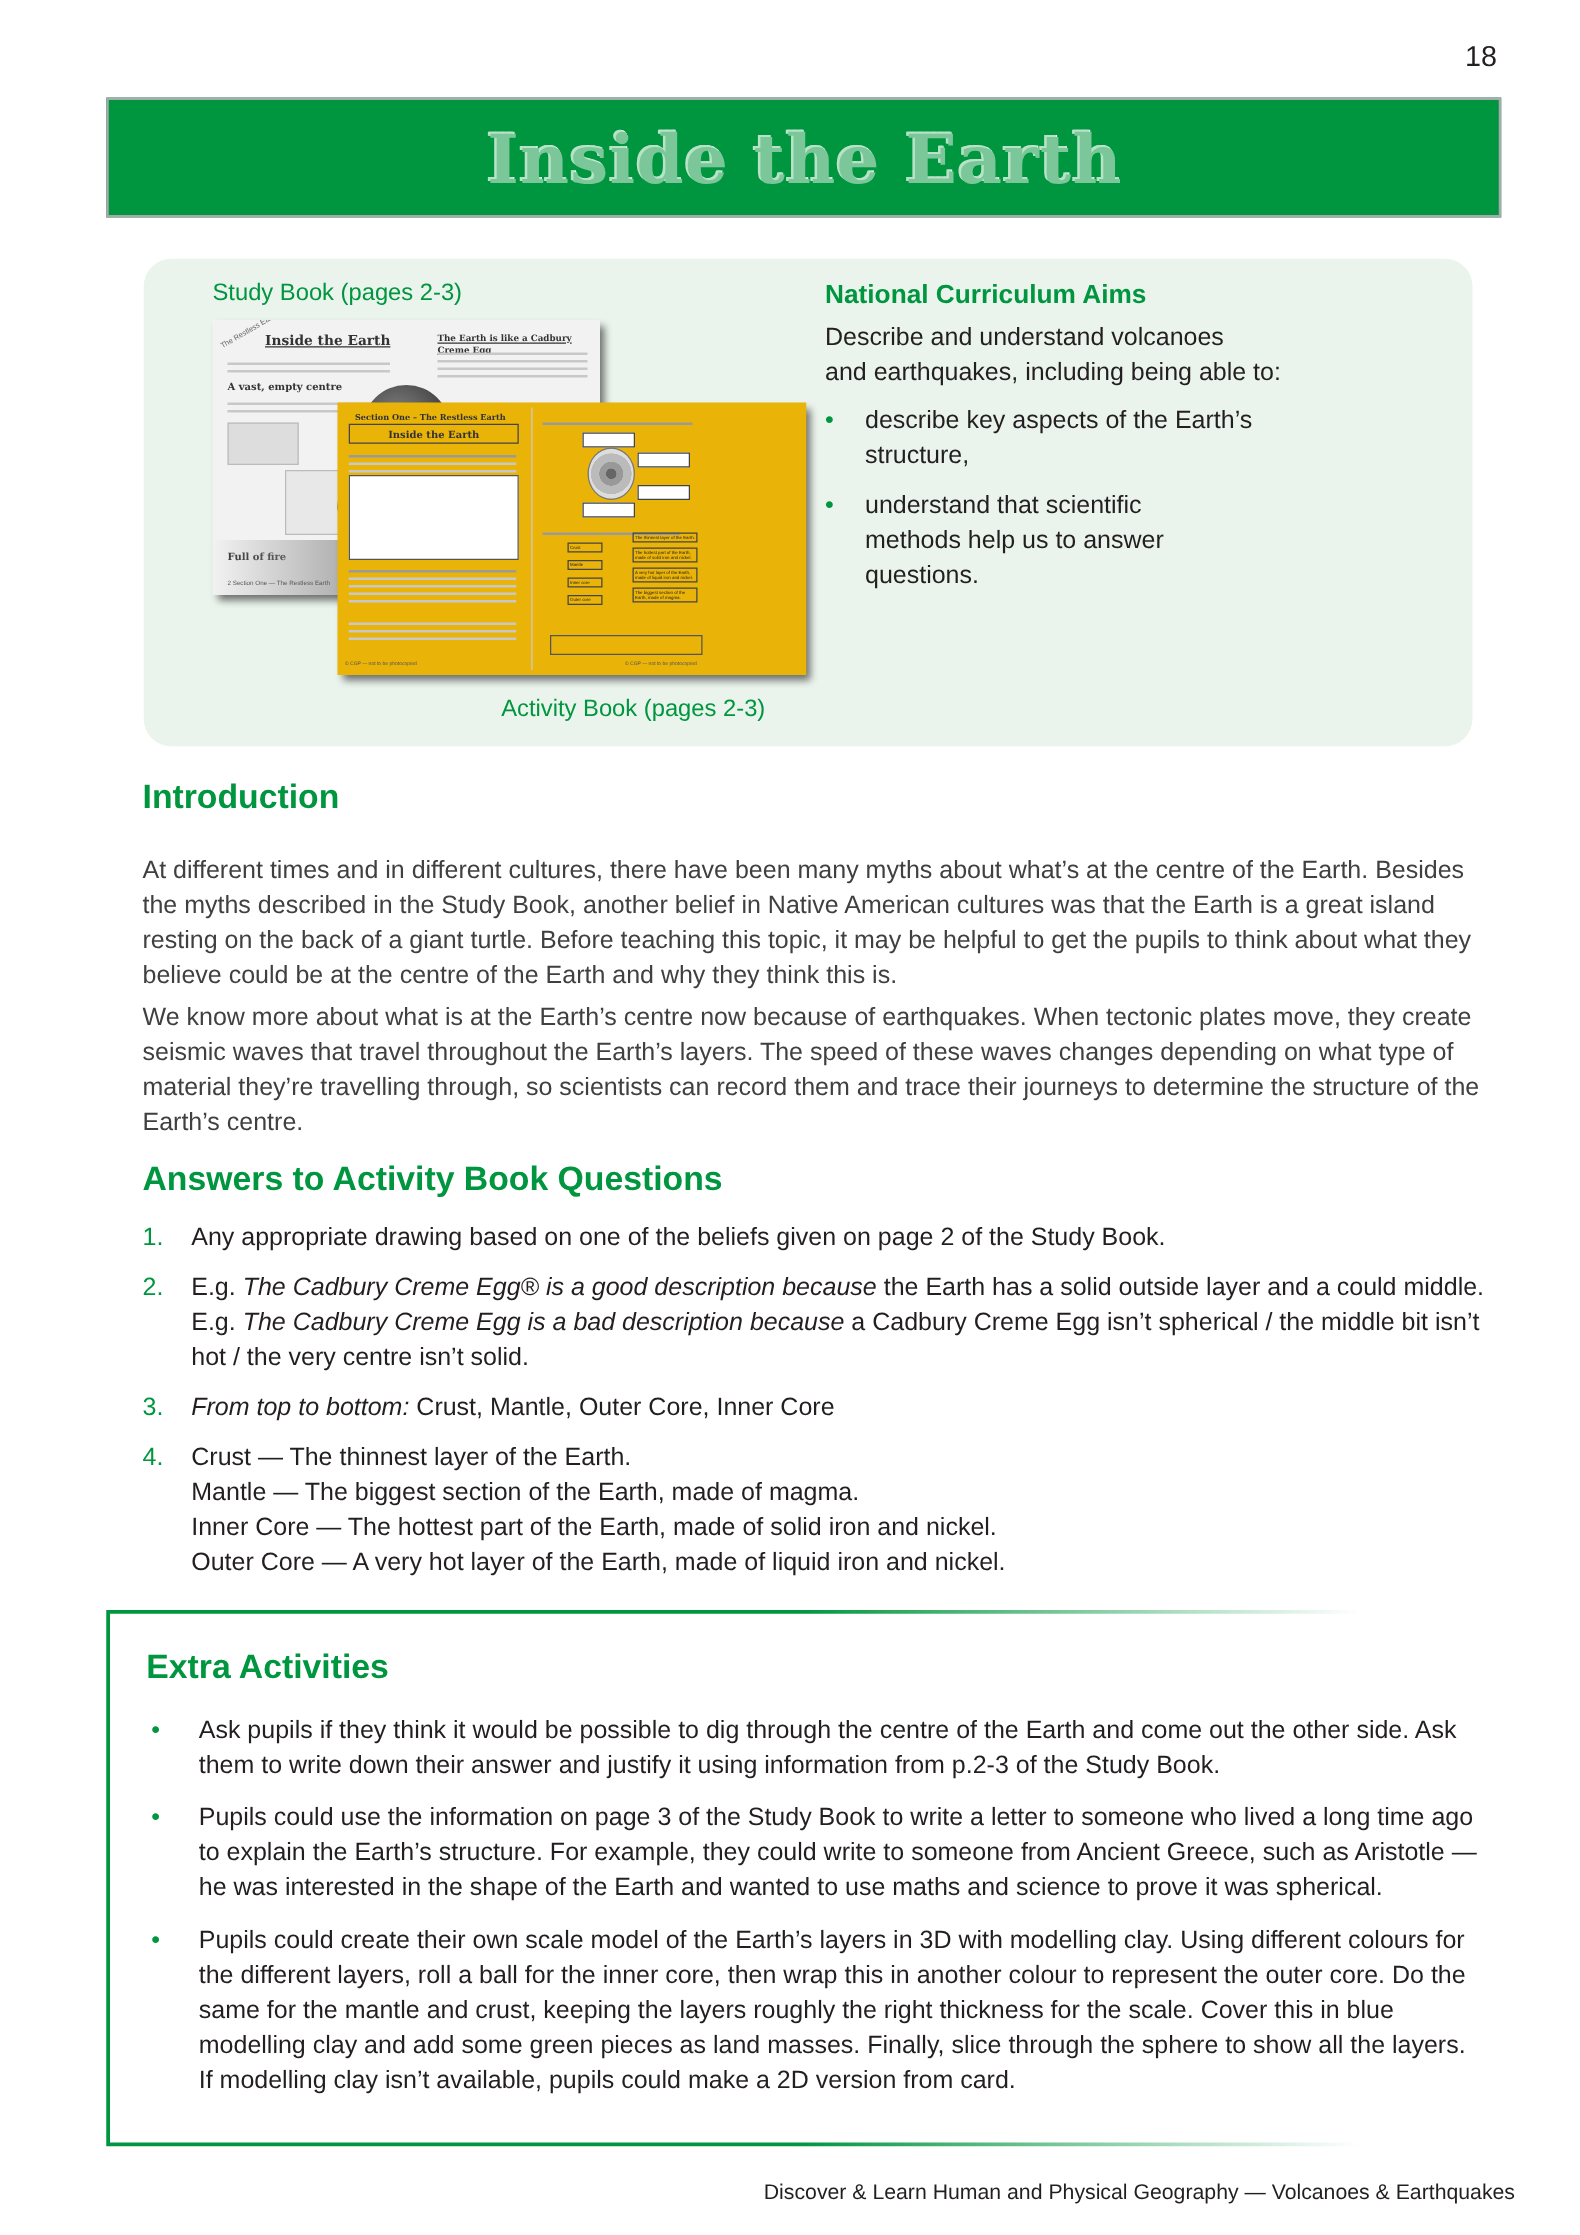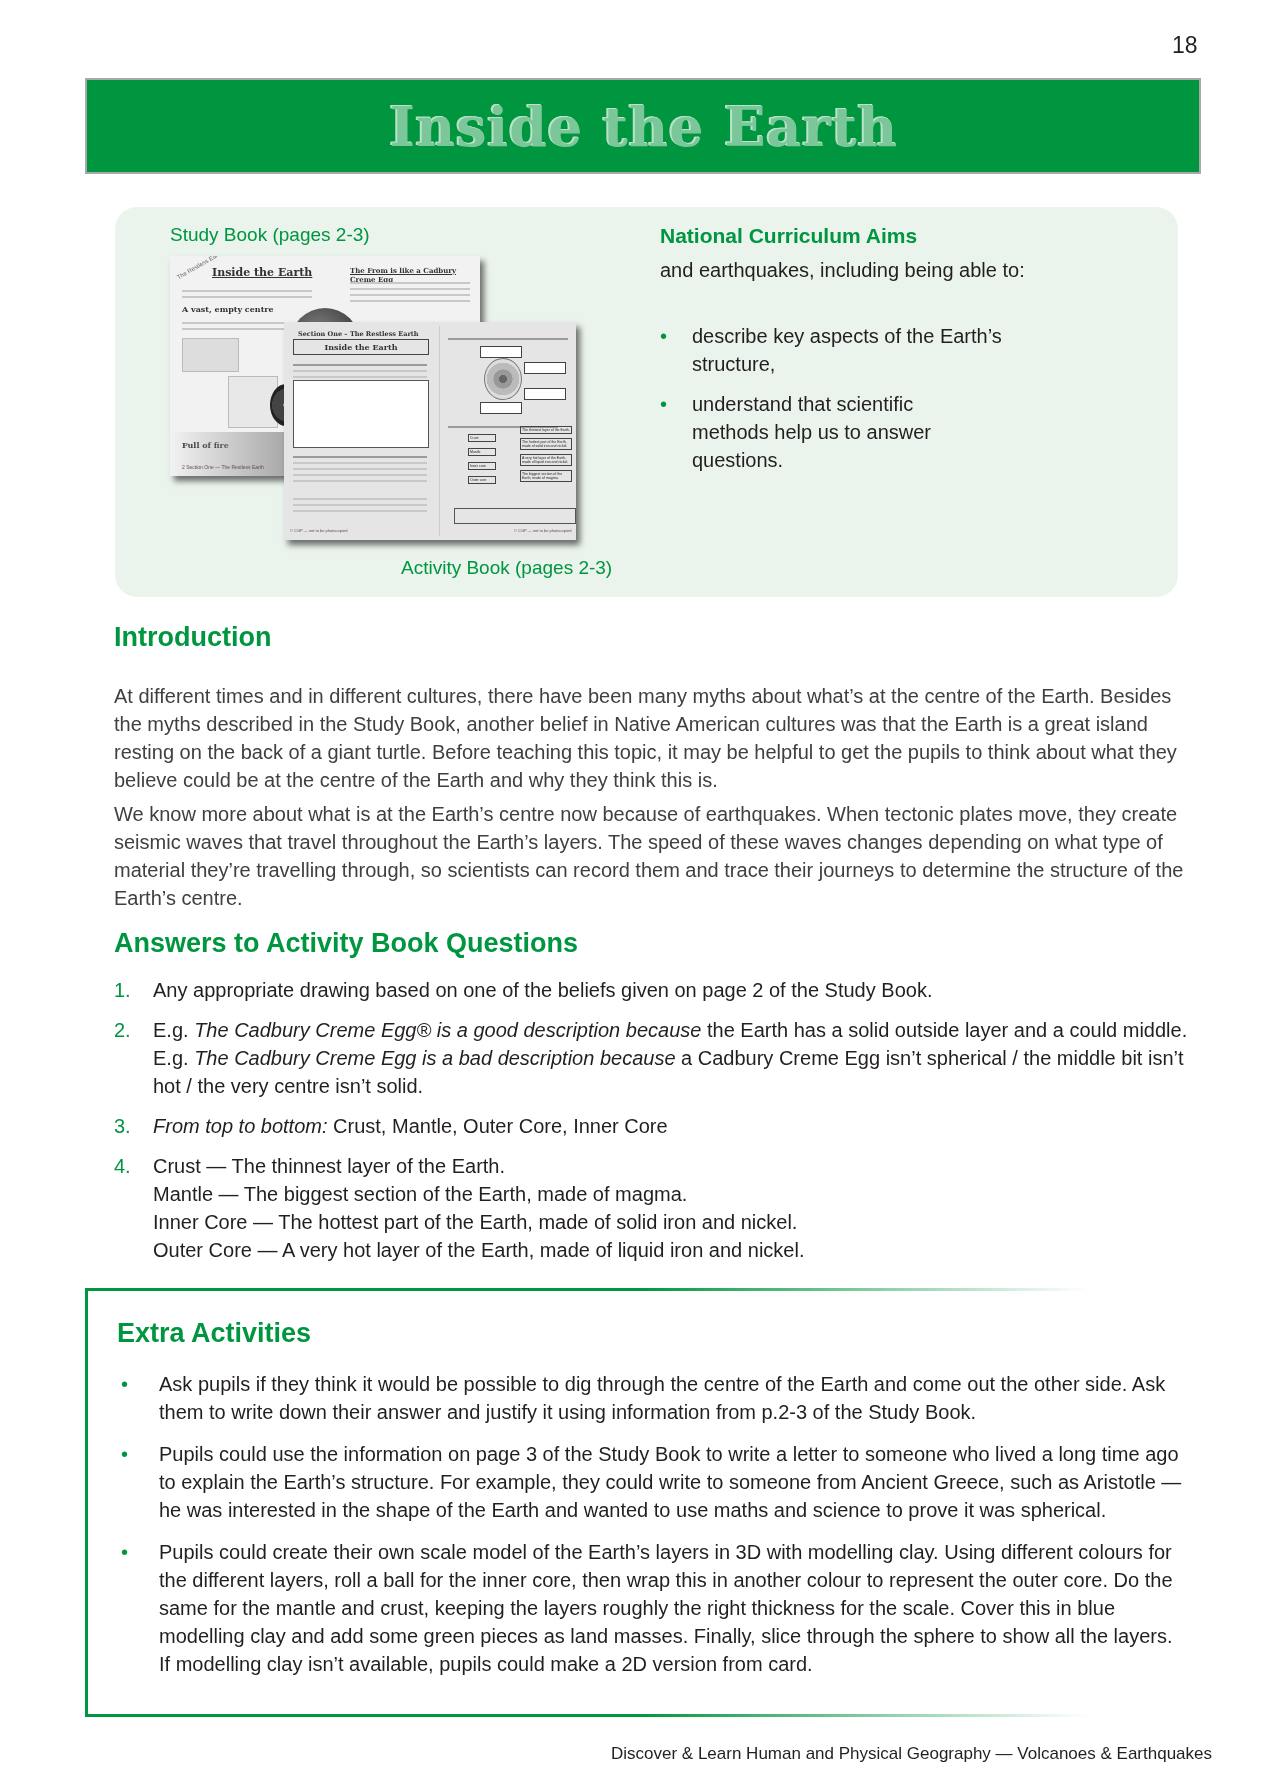--- a/index.html
+++ b/index.html
@@ -85,31 +85,31 @@
   <div style="position:absolute; left:12px; top:62px; width:130px;">
     <div class="fake-line"></div>
       <div class="fake-line"></div>
   </div>
   <div style="position:absolute; left:12px; top:82px; width:55px; height:32px; background:#ddd; border:1px solid #bbb;"></div>
   <div style="position:absolute; left:58px; top:120px; width:48px; height:50px; background:#e8e8e8; border:1px solid #bbb;"></div>
   <div style="position:absolute; left:100px; top:128px; width:32px; height:42px; border-radius:50%; background:radial-gradient(circle at 60% 50%, #aaa 0 20%, #444 21% 60%, #222 61%);"></div>
   <div class="t-title" style="position:absolute; left:12px; top:184px; font-size:8px;">Full of fire</div>
   <div style="position:absolute; left:0; top:176px; width:140px; height:44px; background:linear-gradient(to right, rgba(180,180,180,0), #999);"></div>
   <div style="position:absolute; left:12px; top:208px; font-size:5px; color:#555;">2   Section One — The Restless Earth</div>
-  <div class="t-title" style="position:absolute; left:180px; top:10px; font-size:7px; text-decoration:underline;">The From is like a Cadbury Creme Egg</div>
+  <div class="t-title" style="position:absolute; left:180px; top:10px; font-size:7px; text-decoration:underline;">The Earth is like a Cadbury Creme Egg</div>
   <div style="position:absolute; left:180px; top:22px; width:120px;">
     <div class="fake-line"></div>
       <div class="fake-line"></div>
       <div class="fake-line"></div>
       <div class="fake-line"></div>
   </div>
   <div style="position:absolute; left:120px; top:52px; width:70px; height:70px; border-radius:50%; background:radial-gradient(circle at 40% 40%, #888, #222);"></div>
 </div>
 
-<div class="abs thumb-page" style="left:284px; top:322px; width:292px; height:218px; background:#e5e5e5;">
+<div class="abs thumb-page" style="left:270px; top:322px; width:375px; height:218px; background:#eab308;">
   <div style="position:absolute; left:155px; top:4px; width:1px; height:210px; background:#ccc;"></div>
   <div class="t-title" style="position:absolute; left:14px; top:8px; font-size:6.5px;">Section One – The Restless Earth</div>
   <div class="t-title" style="position:absolute; left:9px; top:17px; width:134px; height:14px; border:1px solid #444; font-size:8px; text-align:center; line-height:14px;">Inside the Earth</div>
   <div style="position:absolute; left:9px; top:38px; width:134px;">
     <div class="fake-line dark"></div>
       <div class="fake-line"></div>
       <div class="fake-line"></div>
   </div>
   <div style="position:absolute; left:9px; top:58px; width:134px; height:66px; border:1px solid #555; background:#fff;"></div>
   <div style="position:absolute; left:9px; top:130px; width:134px;">
@@ -150,20 +150,21 @@
     <div style="border:1px solid #444; padding:1px;">The biggest section of the Earth, made of magma.</div>
   </div>
   <div style="position:absolute; left:170px; top:186px; width:120px; height:14px; border:1px solid #555;"></div>
   <div style="position:absolute; left:230px; top:206px; font-size:4px; color:#555;">© CGP — not to be photocopied</div>
 </div>
 
 <div class="abs thumb-label" style="left:358px; top:557px;margin-left:43px;">Activity Book (pages 2-3)</div>
 
 <div class="abs nca-h">National Curriculum Aims</div>
 <div class="abs nca-body">
+  <div>Describe and understand volcanoes</div>
   <div>and earthquakes, including being able to:</div>
 </div>
 <div class="abs nca-list">
   <div class="nca-li">
     <span class="bullet">•</span>
     <span style="width:360px;">describe key aspects of the Earth’s structure,</span>
   </div>
   <div class="nca-li">
     <span class="bullet">•</span>
     <span style="width:300px;">understand that scientific methods help us to answer questions.</span>

